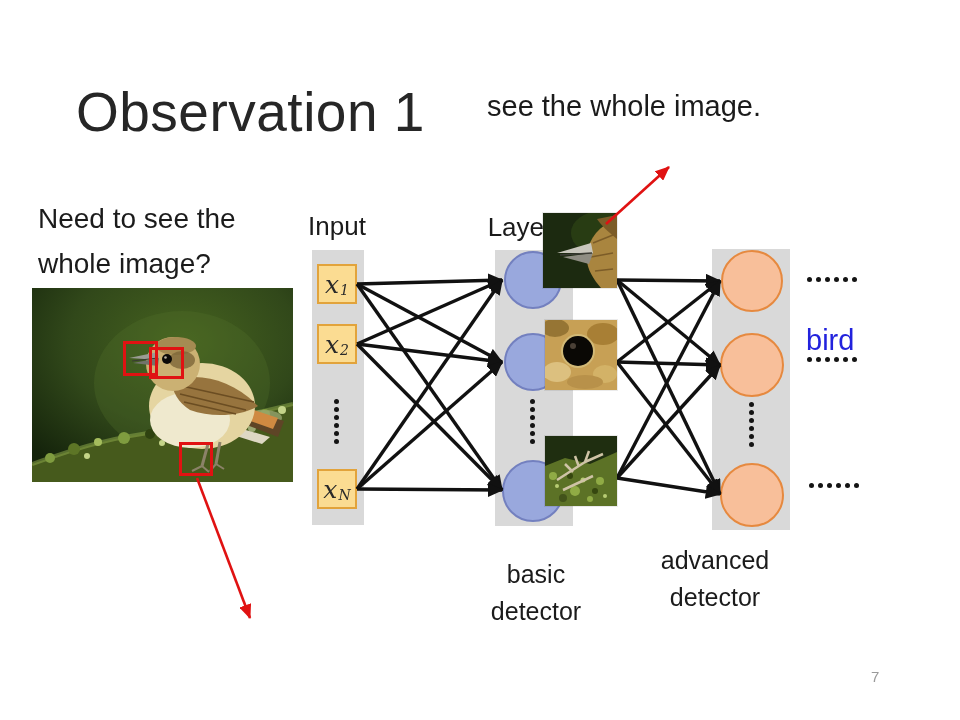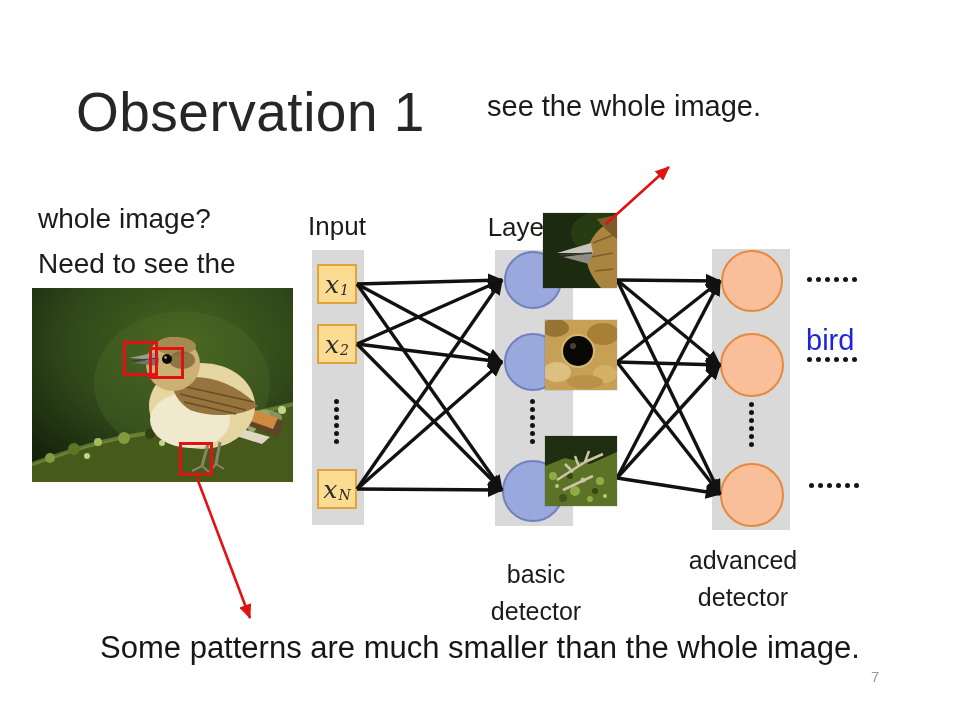--- a/index.html
+++ b/index.html
@@ -62,34 +62,34 @@
   .hd1{left:807px;top:277px;}
   .hd2{left:807px;top:357px;}
   .hd3{left:809px;top:483px;}
   .vd-in{left:334px;top:399px;}
   .vd-l1{left:530px;top:399px;}
   .vd-l2{left:749px;top:402px;}
 
   .bird-label{left:806px;top:324px;font-size:29px;color:#2222dd;z-index:2;}
   .det{font-size:25px;line-height:37px;text-align:center;color:#1b1b1b;z-index:2;}
   .det-basic{left:468px;top:556px;width:136px;}
-  .det-adv{left:675px;top:542px;width:136px;}
+  .det-adv{left:647px;top:542px;width:136px;}
 </style>
 </head>
 <body>
 
 <div id="canvas">
 
   <div class="abs title">Observation 1</div>
   <div class="abs note-tr">
     <div>see the whole image.</div>
   </div>
   <div class="abs quest">
+    <div>Need to see the</div>
     <div>whole image?</div>
-    <div>Need to see the</div>
   </div>
 
   <svg class="abs photo" viewBox="0 0 261 194" preserveAspectRatio="none">
     <defs>
       <radialGradient id="pbg" cx="58%" cy="28%" r="80%">
         <stop offset="0%" stop-color="#46631f"></stop>
           <stop offset="55%" stop-color="#31481a"></stop>
           <stop offset="100%" stop-color="#14230b"></stop>
       </radialGradient>
     </defs>
@@ -299,16 +299,15 @@
 
   <div class="abs det det-basic">
     <div>basic</div>
     <div>detector</div>
   </div>
   <div class="abs det det-adv">
     <div>advanced</div>
     <div>detector</div>
   </div>
 
-  <div class="abs bottom-note">Some patterns are much smaller than the whole image.</div>
   <div class="abs pagenum">7</div>
 
 </div>
 
 </body></html>

